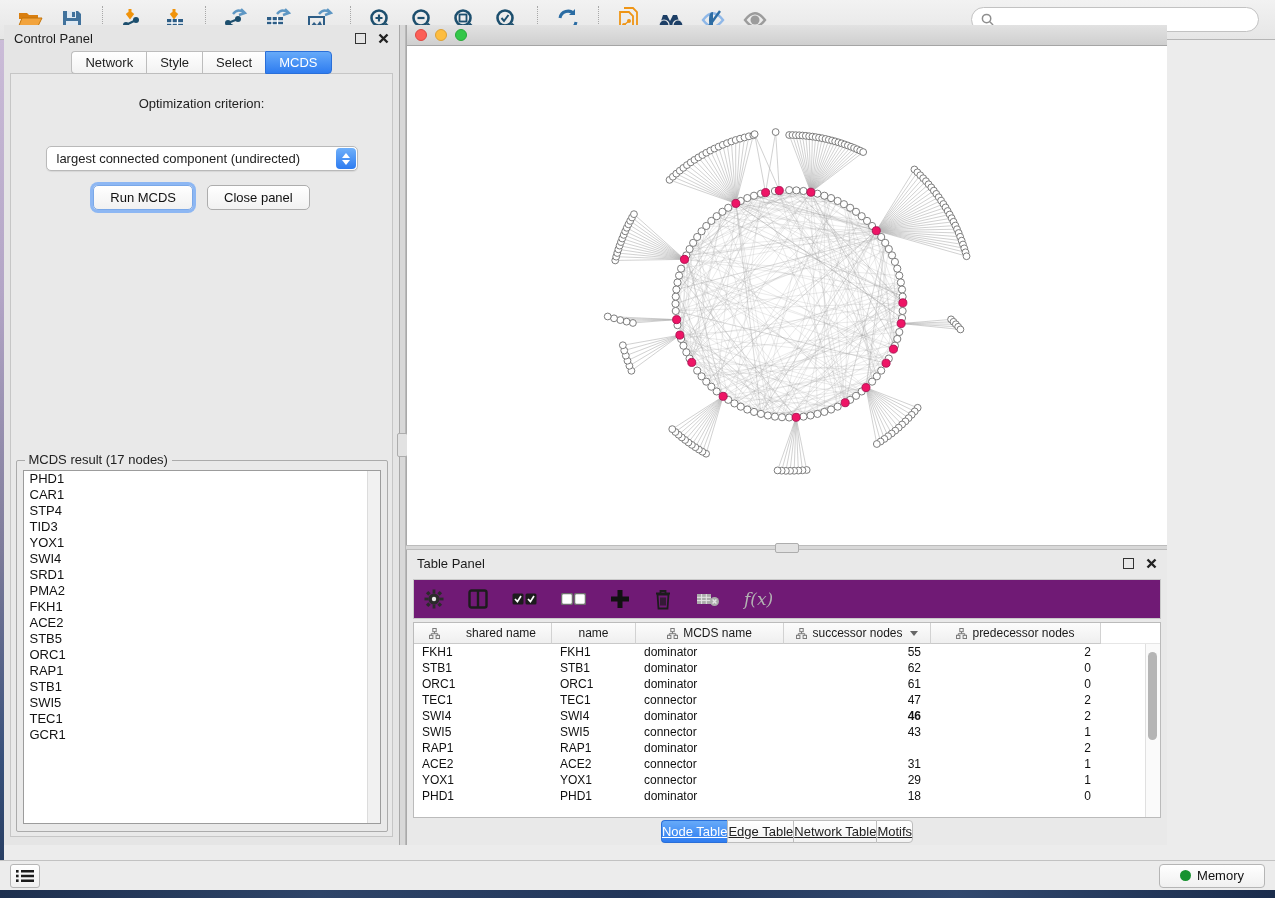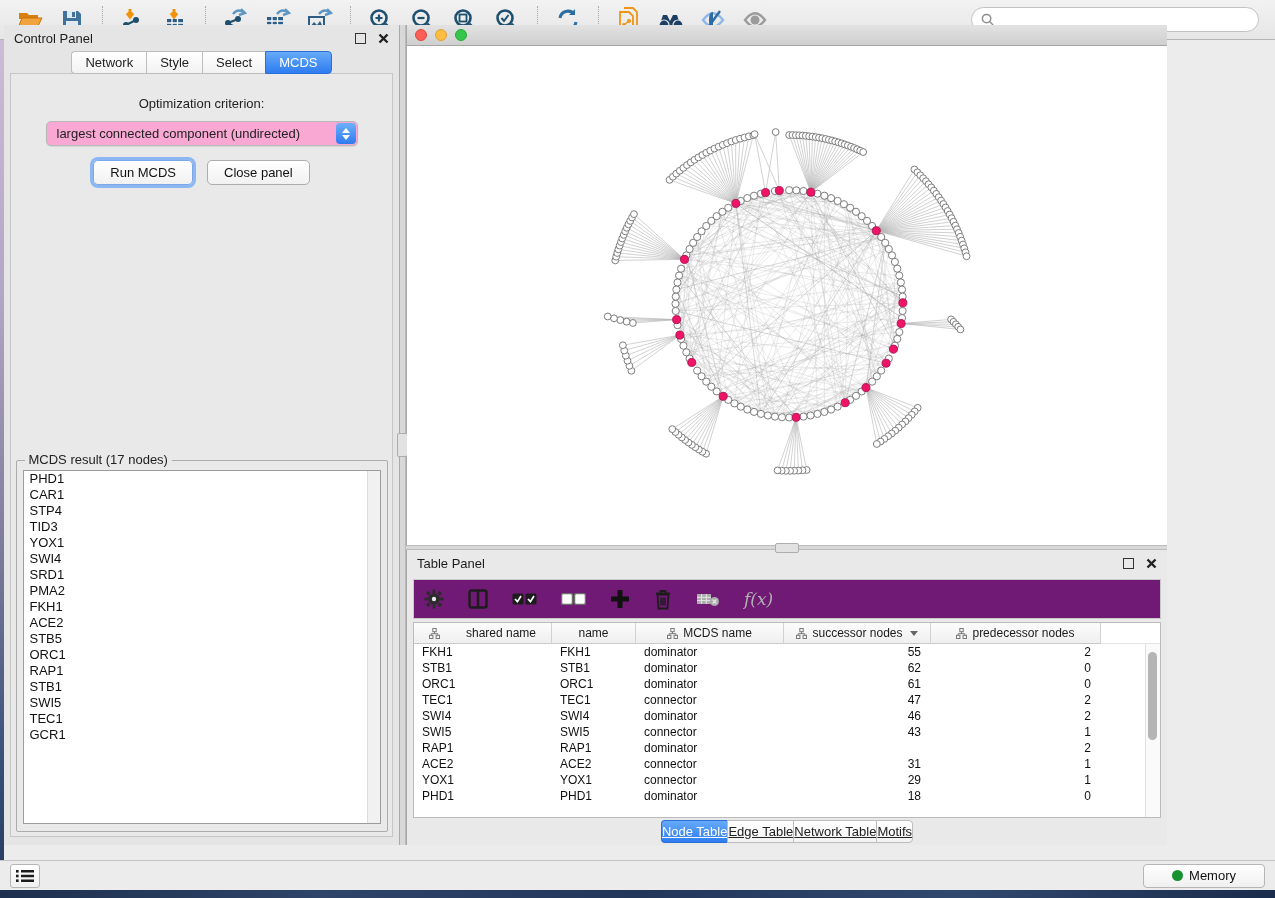--- a/index.html
+++ b/index.html
@@ -37,22 +37,22 @@
   .cp-tabs { display:flex; justify-content:center; position:relative; z-index:2; margin-bottom:-1px; }
   .seg-tab { font-size:13px; padding:3px 13px; background:linear-gradient(180deg,#ffffff,#f2f2f2);
     border:1px solid #bdbdbd; border-right:none; color:#222; }
   .seg-tab:first-child { border-radius:4px 0 0 4px; }
   .seg-tab:last-child { border-radius:0 4px 4px 0; border-right:1px solid #bdbdbd; }
   .seg-tab.active { background:linear-gradient(180deg,#66aaf9,#2e7cf0); color:#fff; border-color:#2a6fd8; }
 
   .cp-inner { flex:1; margin:0 6px 8px 6px; border:1px solid #c6c6c6; background:#e9e9e9;
     display:flex; flex-direction:column; align-items:center; padding-top:22px; }
   .opt-label { font-size:13px; margin-bottom:10px; }
-  .dropdown { width:312px; height:25px; background:#f9a8d4; border:1px solid #b9b9b9; border-radius:5px;
-    display:flex; align-items:center; padding-left:10px; position:relative; box-shadow:0 1px 1px rgba(0,0,0,.08); }
+  .dropdown { width:312px; height:25px; background:#ffffff; border:1px solid #b9b9b9; border-radius:5px;
+    display:flex; align-items:center; padding-left:10px; position:relative; box-shadow:0 1px 1px rgba(0,0,0,.08);margin-top:25px; }
   .dropdown .val { font-size:13px; }
   .dd-step { position:absolute; right:1px; top:1px; width:20px; height:21px; border-radius:4px;
     background:linear-gradient(180deg,#6fb0fa,#2d7bf0); display:flex; flex-direction:column; align-items:center; justify-content:center; gap:2px; }
   .dd-up { width:0;height:0;border-left:4px solid transparent;border-right:4px solid transparent;border-bottom:5px solid #fff; }
   .dd-dn { width:0;height:0;border-left:4px solid transparent;border-right:4px solid transparent;border-top:5px solid #fff; }
   .btn-row { display:flex; gap:14px; margin-top:14px; }
   .mac-btn { font-size:13px; font-family:"Liberation Sans",sans-serif; padding:4px 16px; background:linear-gradient(180deg,#ffffff,#f1f1f1);
     border:1px solid #adadad; border-radius:5px; color:#111; }
   .mac-btn.focus-ring { box-shadow:0 0 0 3px rgba(110,165,245,.75); border-color:#7aa8e8; }
 
@@ -110,21 +110,21 @@
 
   .tp-tabs { height:27px; display:flex; justify-content:center; align-items:center; }
   .tp-tabs .seg-tab { padding:3px 0;text-decoration:underline; }
 
   
   .statusbar { position:absolute; left:0; bottom:8px; width:1275px; height:30px; background:#ececec;
     border-top:1px solid #c2c2c2; display:flex; align-items:center; padding:0 10px; }
   .status-btn { width:30px; height:24px; background:linear-gradient(180deg,#fff,#f0f0f0); border:1px solid #b5b5b5; border-radius:3px;
     display:flex; align-items:center; justify-content:center; }
   .mem-btn { margin-left:auto; height:24px; background:linear-gradient(180deg,#fff,#f0f0f0); border:1px solid #b5b5b5; border-radius:4px;
-    display:flex; align-items:center; gap:6px; padding:0 28px; font-size:13px; color:#111; }
+    display:flex; align-items:center; gap:6px; padding:0 20px; font-size:13px; color:#111; }
   .mem-dot { width:11px; height:11px; border-radius:50%; background:#17922f; }
 </style>
 </head>
 <body>
 
 <div class="wall-left" data-name="desktop-wallpaper-left"></div>
 <div class="wall-bottom" data-name="desktop-wallpaper-bottom"></div>
 
 <div class="toolbar" data-name="main-toolbar">
   <button class="tb-btn" data-name="open-session-button">
@@ -1140,21 +1140,21 @@
               <div class="td" data-name="cell-shared-name" style="width: 138px;">TEC1</div>
               <div class="td" data-name="cell-name" style="width: 84px;">TEC1</div>
               <div class="td" data-name="cell-MCDS-role" style="width: 148px;">connector</div>
               <div class="td num" data-name="cell-successor-nodes" style="width: 147px;">47</div>
               <div class="td num" data-name="cell-predecessor-nodes" style="width: 170px;">2</div>
             </div>
             <div class="tr" data-name="table-row">
               <div class="td" data-name="cell-shared-name" style="width: 138px;">SWI4</div>
               <div class="td" data-name="cell-name" style="width: 84px;">SWI4</div>
               <div class="td" data-name="cell-MCDS-role" style="width: 148px;">dominator</div>
-              <div class="td num" data-name="cell-successor-nodes" style="width: 147px;">46</div>
+              <div class="td num" data-name="cell-successor-nodes" style="width: 147px; font-weight: bold;">46</div>
               <div class="td num" data-name="cell-predecessor-nodes" style="width: 170px;">2</div>
             </div>
             <div class="tr" data-name="table-row">
               <div class="td" data-name="cell-shared-name" style="width: 138px;">SWI5</div>
               <div class="td" data-name="cell-name" style="width: 84px;">SWI5</div>
               <div class="td" data-name="cell-MCDS-role" style="width: 148px;">connector</div>
               <div class="td num" data-name="cell-successor-nodes" style="width: 147px;">43</div>
               <div class="td num" data-name="cell-predecessor-nodes" style="width: 170px;">1</div>
             </div>
             <div class="tr" data-name="table-row">

